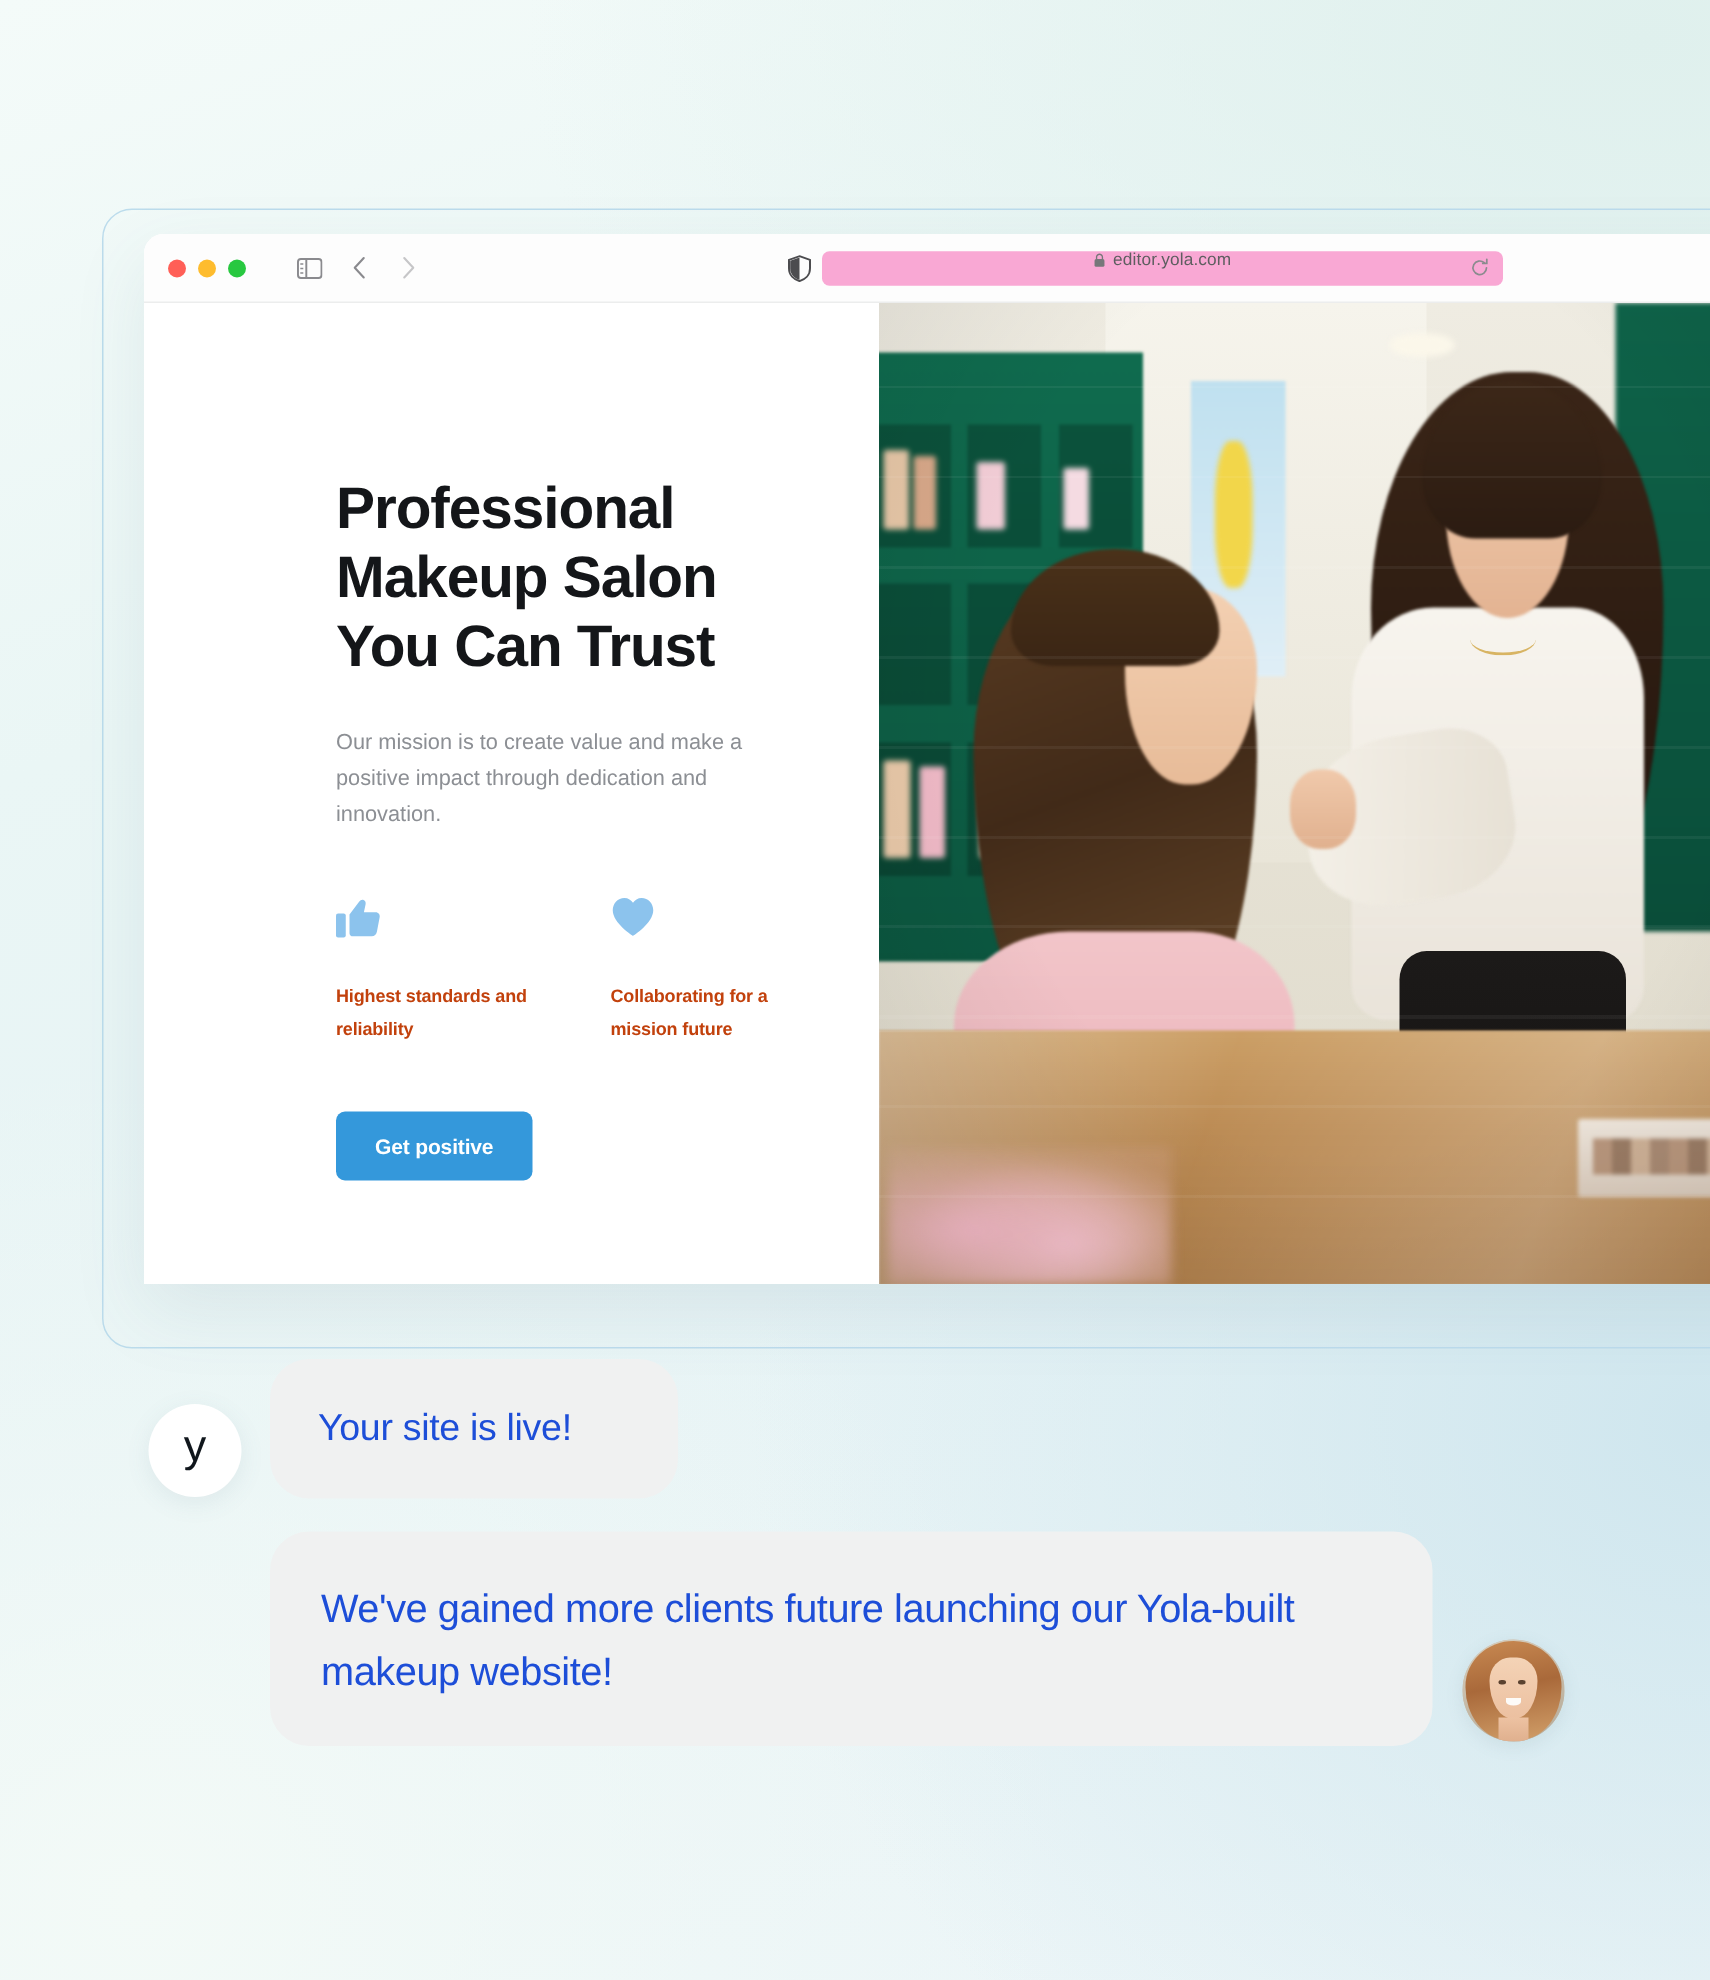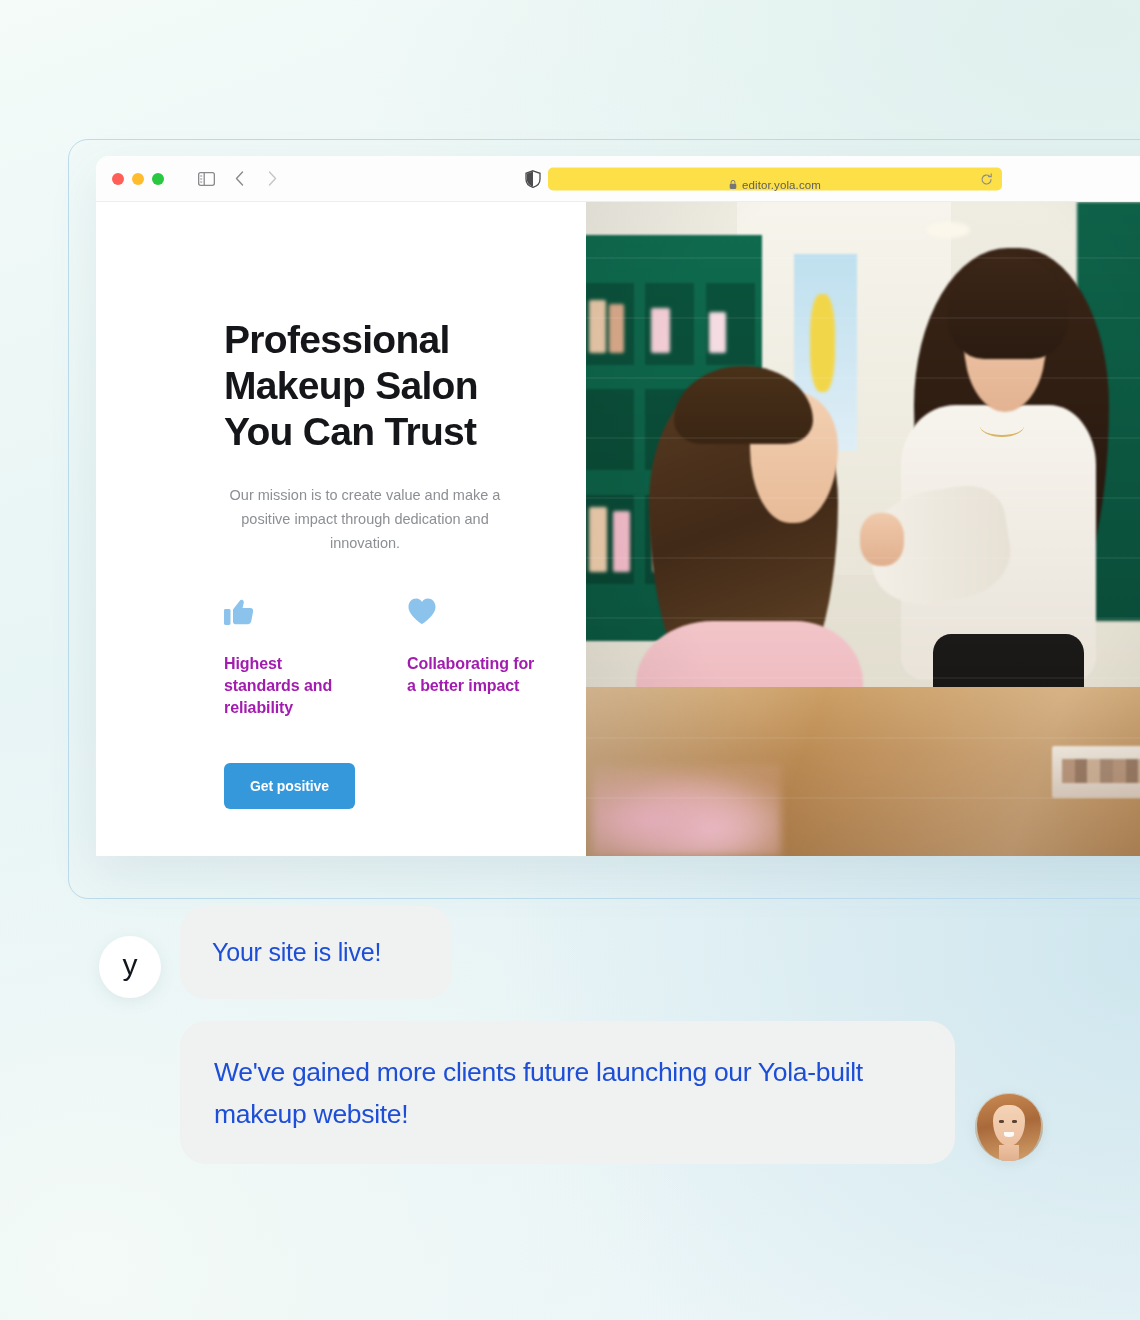--- a/index.html
+++ b/index.html
@@ -94,24 +94,24 @@
     color: #4c4c4f;
   }
 
   .urlbar {
     position: absolute;
     left: 452px;
     top: 50%;
     transform: translateY(-50%);
     width: 454px;
     height: 23px;
-    background: #fde047;
+    background: #f9a8d4;
     border-radius: 5px;
     display: flex;
-    align-items: flex-end;
+    align-items: flex-start;
     justify-content: center;
   }
   .url-inner {
     display: flex;
     align-items: center;
     gap: 5px;
     font-size: 11.5px;
     color: #5e5e60;
     letter-spacing: 0.1px;
   }
@@ -144,39 +144,38 @@
     letter-spacing: -0.7px;
     margin: 0 0 28px 0;
     max-width: 300px;
   }
   .subtext {
     font-size: 14.5px;
     line-height: 24px;
     color: #8c8f94;
     margin: 0 0 42px 0;
     max-width: 282px;
-    text-align: center;
   }
   .features {
     display: flex;
     gap: 50px;
     margin-bottom: 44px;
   }
   .feature { width: 133px; }
   .feat-icon {
     color: #8cc3ed;
     height: 30px;
     margin-bottom: 26px;
     display: block;
   }
   .feat-label {
-    font-size: 16px;
+    font-size: 12px;
     line-height: 22px;
     font-weight: 700;
-    color: #a21caf;
+    color: #c2410c;
     letter-spacing: -0.1px;
   }
   .cta {
     display: inline-block;
     background: #3498db;
     color: #ffffff;
     font-size: 14px;
     font-weight: 700;
     letter-spacing: -0.1px;
     padding: 15px 26px;
@@ -528,21 +527,21 @@
               </svg>
             </span>
             <div class="feat-label">Highest standards and reliability</div>
           </div>
           <div class="feature">
             <span class="feat-icon">
               <svg width="30" height="28" viewBox="0 0 30 28" fill="currentColor">
                 <path d="M15 27 C15 27 1.5 18.6 1.5 9.9 C1.5 5.1 5 1.6 9.2 1.6 C11.8 1.6 13.9 3 15 4.9 C16.1 3 18.2 1.6 20.8 1.6 C25 1.6 28.5 5.1 28.5 9.9 C28.5 18.6 15 27 15 27 Z"></path>
               </svg>
             </span>
-            <div class="feat-label">Collaborating for a better impact</div>
+            <div class="feat-label">Collaborating for a mission future</div>
           </div>
         </div>
 
         <button class="cta">Get positive</button>
       </div>
 
       <div class="site-right">
         <div class="ph ph-wall"></div>
         <div class="ph ph-alcove"></div>
 

